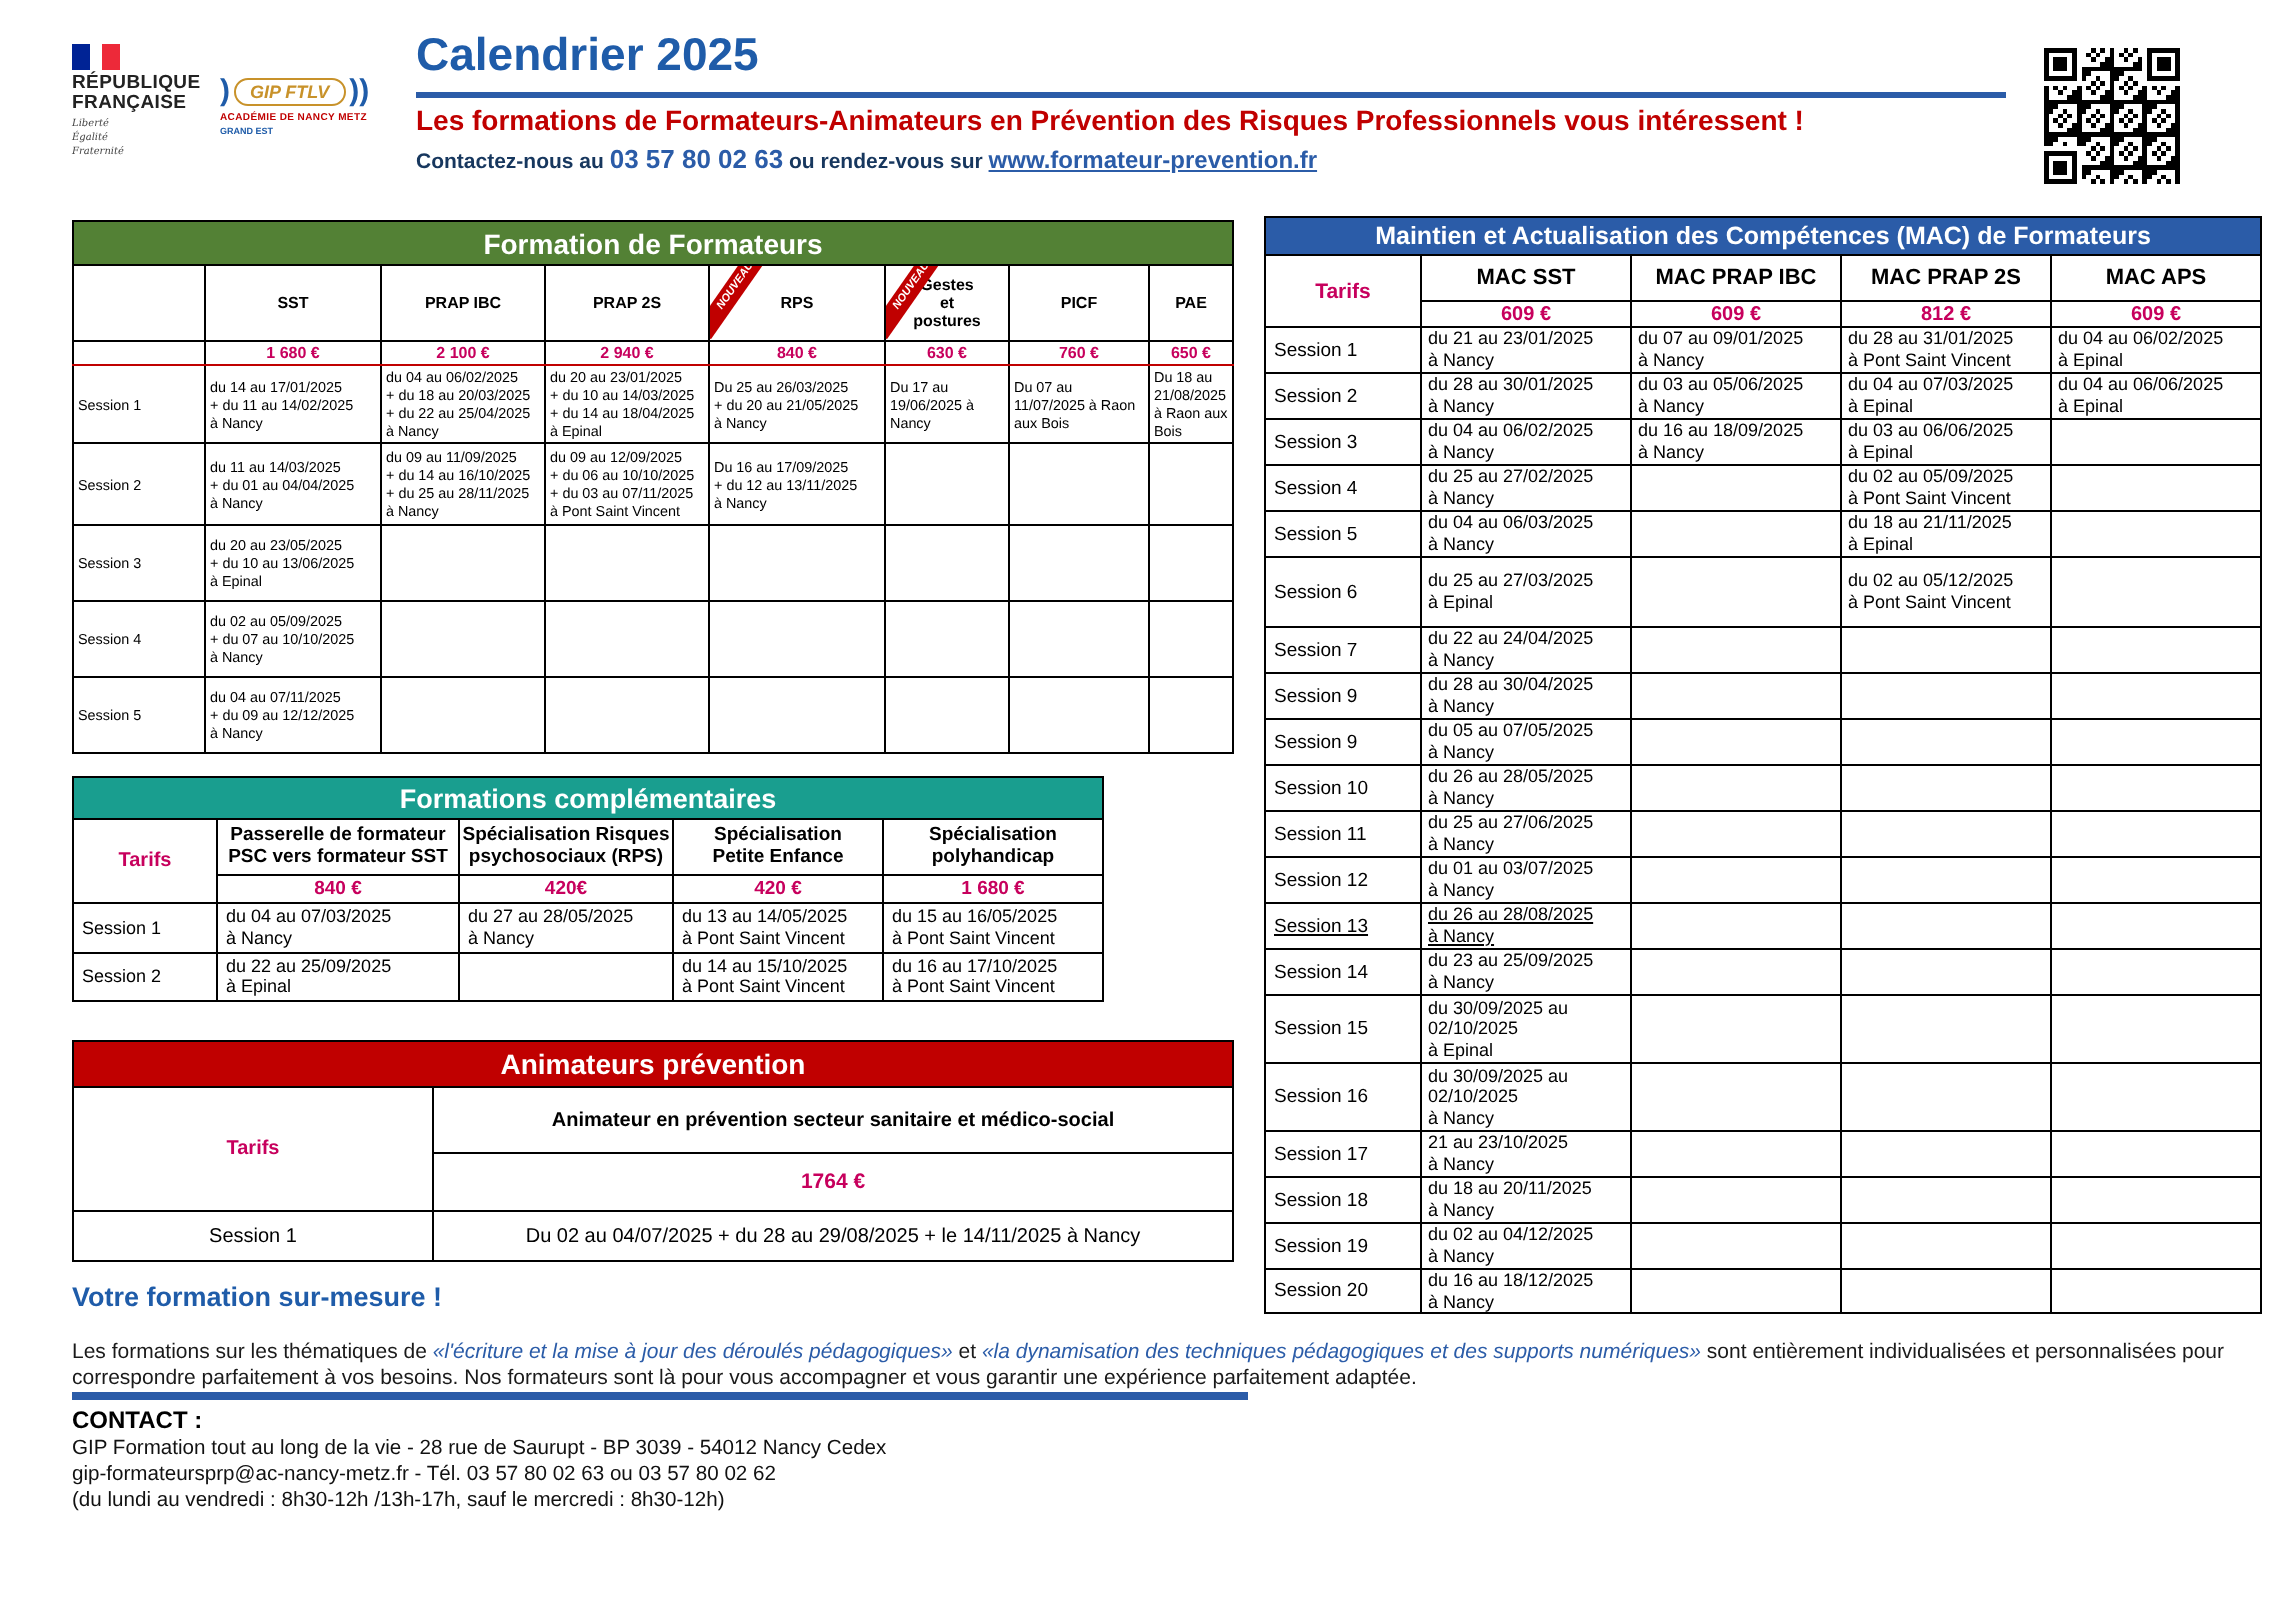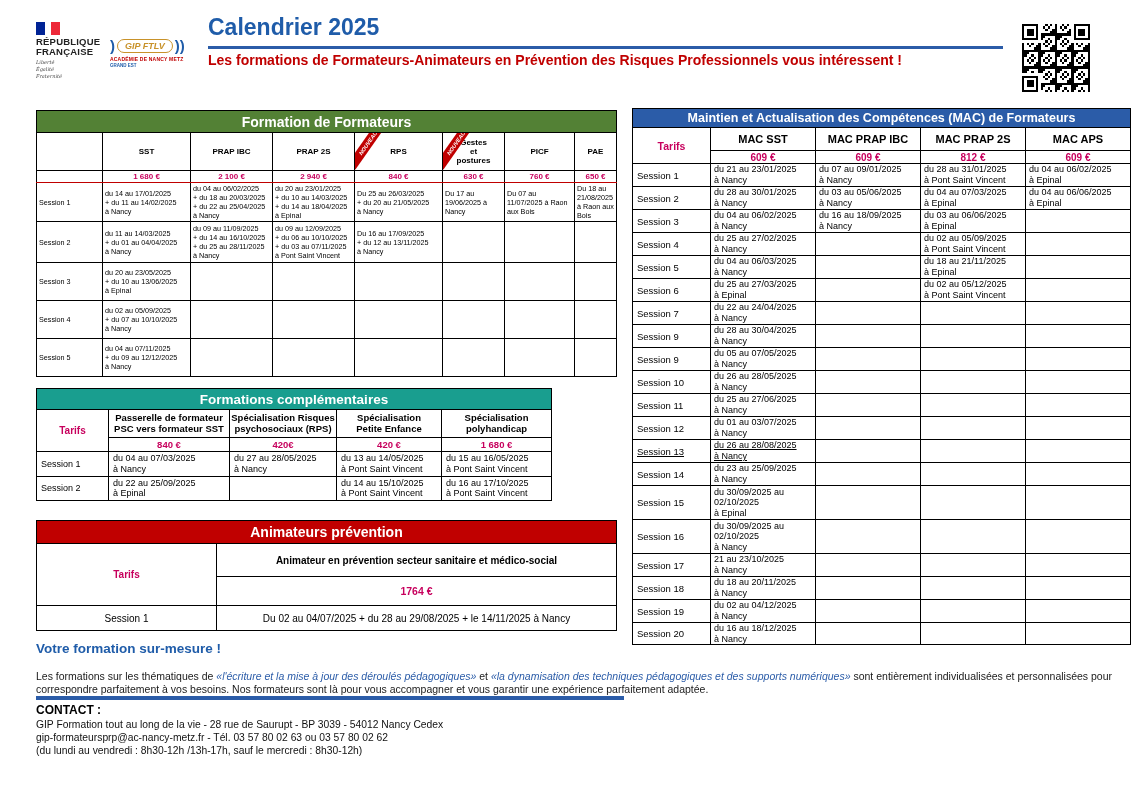--- a/index.html
+++ b/index.html
@@ -108,20 +108,23 @@
       <span class="gip-pill">GIP FTLV</span>
       <span class="gip-paren">))</span>
     </div>
     <div class="gip-acad">ACADÉMIE DE NANCY METZ</div>
     <div class="gip-region">GRAND EST</div>
   </div>
 
   <div id="page-title">Calendrier 2025</div>
   <div id="title-rule"></div>
   <div id="subtitle">Les formations de Formateurs-Animateurs en Prévention des Risques Professionnels vous intéressent !</div>
+  <div id="contact-line">
+    <span>Contactez-nous au </span><span class="phone">03 57 80 02 63</span><span> ou rendez-vous sur </span><a class="url" href="#">www.formateur-prevention.fr</a>
+  </div>
   <svg id="qr" viewBox="0 0 29 29" shape-rendering="crispEdges">
       <rect x="0" y="0" width="29" height="29" fill="#fff"></rect>
       <rect x="0" y="0" width="7" height="7" fill="#000"></rect>
       <rect x="1" y="1" width="5" height="5" fill="#fff"></rect>
       <rect x="2" y="2" width="3" height="3" fill="#000"></rect>
       <rect x="22" y="0" width="7" height="7" fill="#000"></rect>
       <rect x="23" y="1" width="5" height="5" fill="#fff"></rect>
       <rect x="24" y="2" width="3" height="3" fill="#000"></rect>
       <rect x="0" y="22" width="7" height="7" fill="#000"></rect>
       <rect x="1" y="23" width="5" height="5" fill="#fff"></rect>
@@ -728,21 +731,21 @@
           </tr>
           <tr style="height: 23px;">
             <td class="mac-sess">Session 5</td>
             <td class="mac-cell">du 04 au 06/03/2025
 à Nancy</td>
             <td class="mac-cell"></td>
             <td class="mac-cell">du 18 au 21/11/2025
 à Epinal</td>
             <td class="mac-cell"></td>
           </tr>
-          <tr style="height: 23px;">
+          <tr style="height: 35px;">
             <td class="mac-sess">Session 6</td>
             <td class="mac-cell">du 25 au 27/03/2025
 à Epinal</td>
             <td class="mac-cell"></td>
             <td class="mac-cell">du 02 au 05/12/2025
 à Pont Saint Vincent</td>
             <td class="mac-cell"></td>
           </tr>
           <tr style="height: 23px;">
             <td class="mac-sess">Session 7</td>

